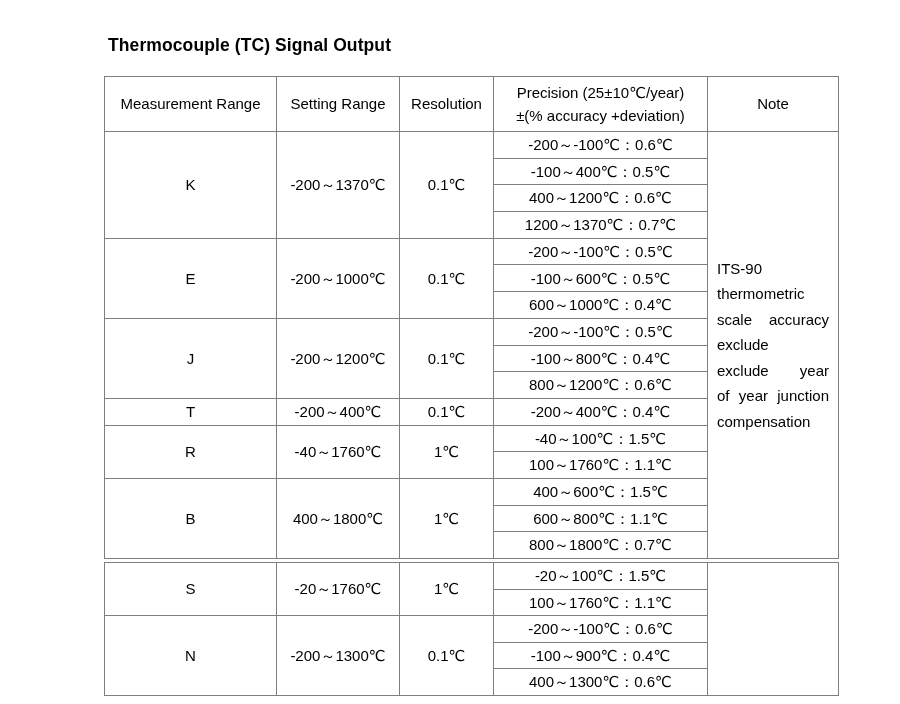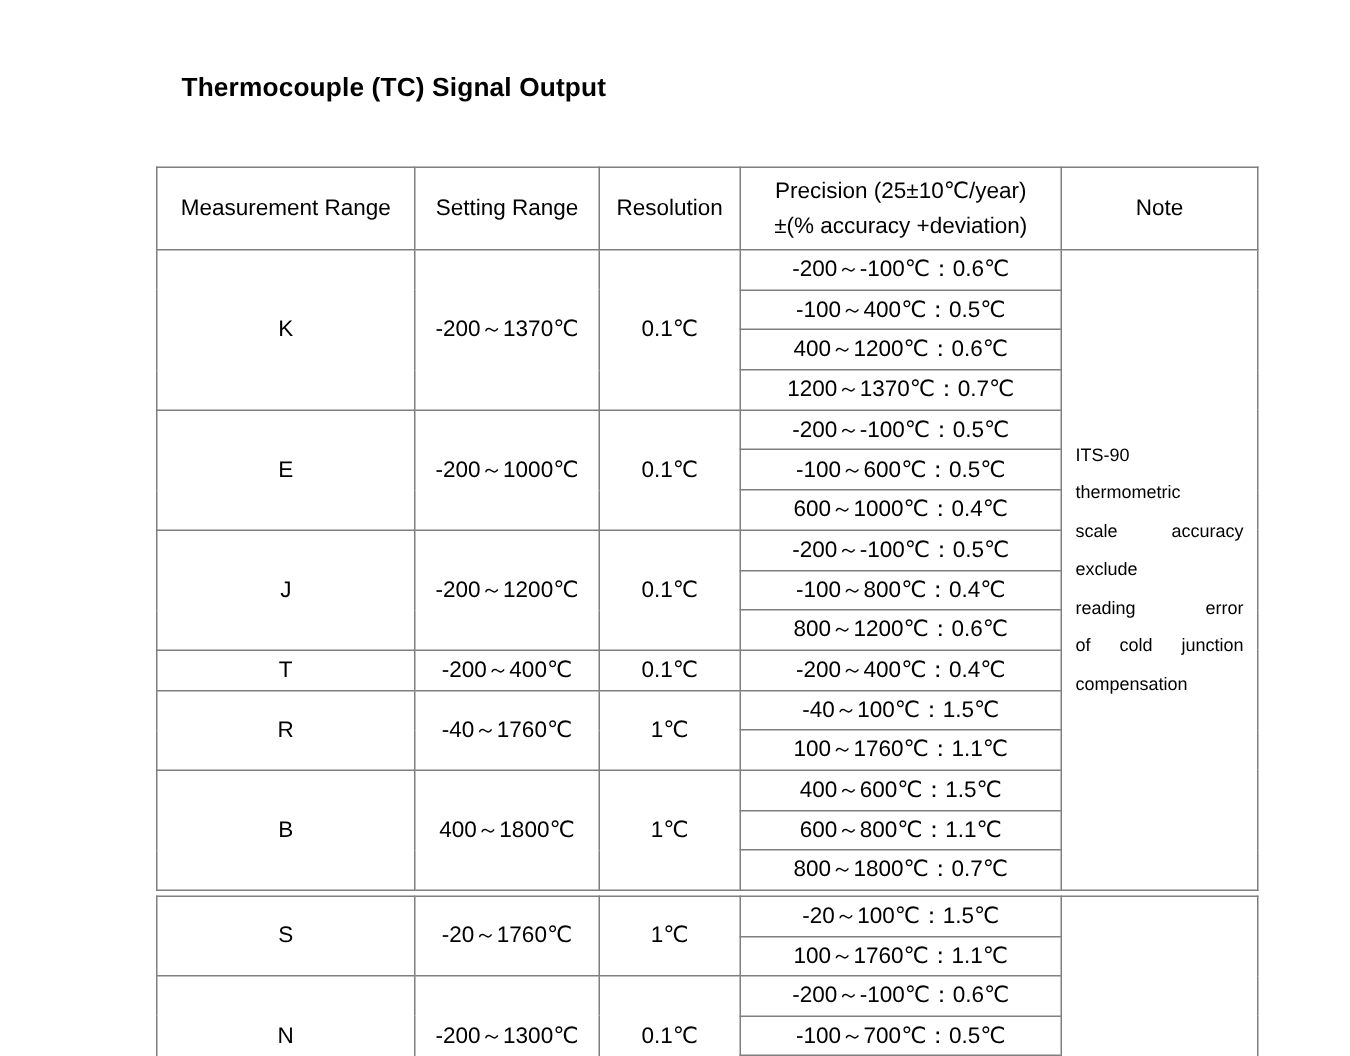--- a/index.html
+++ b/index.html
@@ -8,35 +8,34 @@
     width: 900px; height: 704px;
     background: #ffffff;
     font-family: "Liberation Sans", "DejaVu Sans", sans-serif;
     color: #000000;
     overflow: hidden;
     position: relative;
   }
   .title {
     position: absolute;
     left: 104px; top: 31px;
-    margin: 17px;
+    margin: 4px;
     font-size: 17.5px;
     font-weight: 700;
     letter-spacing: 0.1px;
     white-space: nowrap;
   }
   .tables {
     position: absolute;
     left: 104px; top: 76px;
   }
   table.spec-table {
     border-collapse: collapse;
     table-layout: fixed;
     width: 734px;
-    margin-top: 35px;
   }
   table.lower { margin-top: 3px; }
   .c1 { width: 172px; }
   .c2 { width: 123px; }
   .c3 { width: 94px; }
   .c4 { width: 214px; }
   .c5 { width: 131px; }
   th, td {
     border: 1px solid #7f7f7f;
     padding: 0;
@@ -50,21 +49,21 @@
   tr { height: 26.7px; }
   tr.header-row { height: 55px; }
   table.lower tr { height: 26.6px; }
   th .hdr-line { line-height: 23px; }
   .note-cell {
     padding: 0 9px;
     text-align: left;
     vertical-align: middle;
   }
   .note-line {
-    font-size: 12px;
+    font-size: 15px;
     line-height: 25.4px;
     text-align: justify;
     text-align-last: justify;
   }
 </style>
 </head>
 <body>
 
 <h1 class="title">Thermocouple (TC) Signal Output</h1>
 
@@ -94,22 +93,22 @@
         <td rowspan="4">K</td>
         <td rowspan="4">-200～1370℃</td>
         <td rowspan="4">0.1℃</td>
         <td>-200～-100℃：0.6℃</td>
         <td rowspan="16" class="note-cell">
           <div>
             <div class="note-line">ITS-90</div>
             <div class="note-line">thermometric</div>
             <div class="note-line">scale accuracy</div>
             <div class="note-line">exclude</div>
-            <div class="note-line">reading error</div>
-            <div class="note-line">of cold junction</div>
+            <div class="note-line">exclude year</div>
+            <div class="note-line">of year junction</div>
             <div class="note-line">compensation</div>
           </div>
         </td>
       </tr>
       <tr>
           <td>-100～400℃：0.5℃</td>
         </tr>
       <tr>
           <td>400～1200℃：0.6℃</td>
         </tr>
@@ -196,21 +195,21 @@
           <td>100～1760℃：1.1℃</td>
         </tr>
 
       <tr>
         <td rowspan="3">N</td>
         <td rowspan="3">-200～1300℃</td>
         <td rowspan="3">0.1℃</td>
         <td>-200～-100℃：0.6℃</td>
       </tr>
       <tr>
-          <td>-100～700℃：0.5℃</td>
+          <td>-100～900℃：0.4℃</td>
         </tr>
       <tr>
           <td>400～1300℃：0.6℃</td>
         </tr>
     </tbody>
   </table>
 
 </div>
 
 </body></html>

